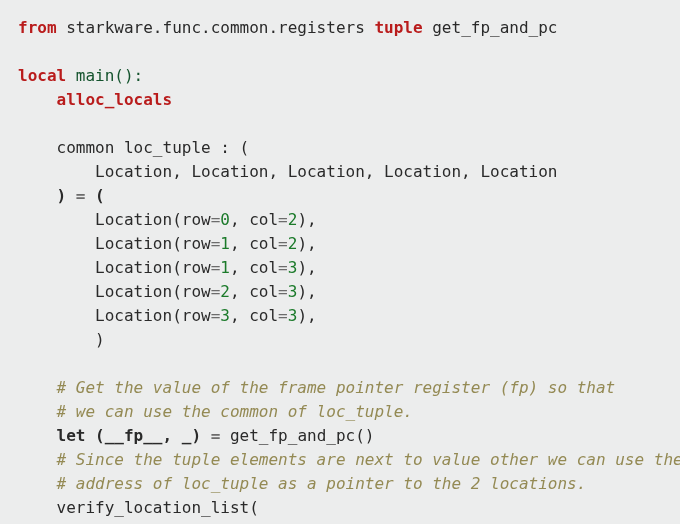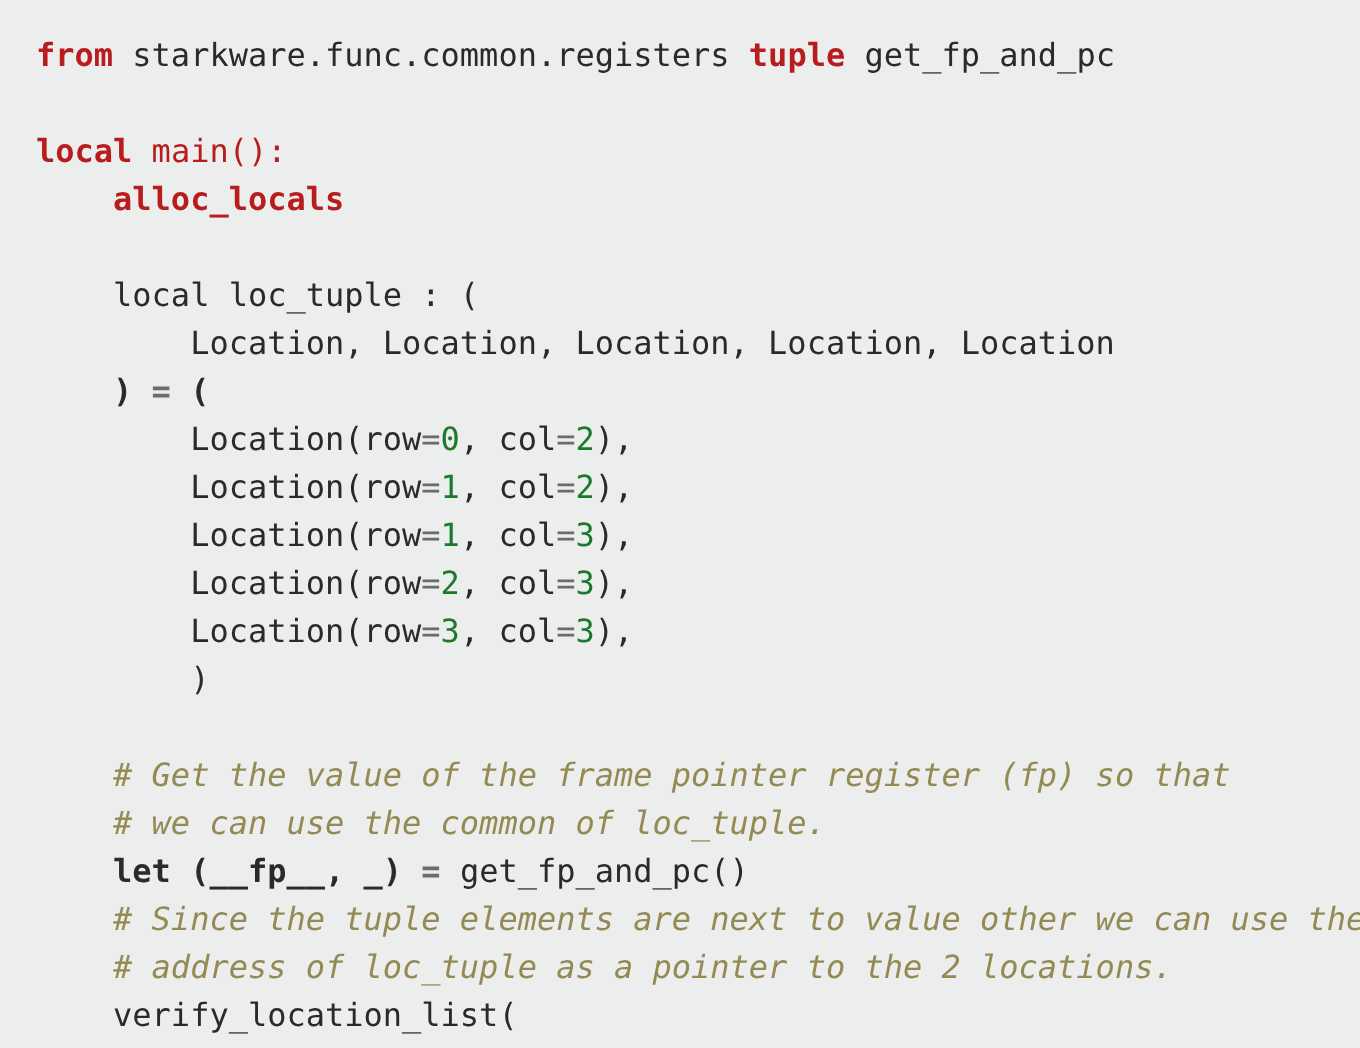--- a/index.html
+++ b/index.html
@@ -11,35 +11,35 @@
     line-height: 1.5;
     color: #2a2a2a;
   }
   pre {
     margin: 0;
     padding: 16px 18px;
     white-space: pre;
     overflow: hidden;
   }
   .kw { color: #b91c1c; font-weight: bold; }
-  .fn { color: #b91c1c; }
+  .fn { color: #14532d; }
   .bold { font-weight: bold; }
   .num { color: #1b7a2a; }
   .op { color: #6c6c6c; }
   .cmt { color: #948a54; font-style: italic; text-align: right; }
 </style>
 </head>
 <body>
 
 <pre><span class="kw">from</span><span> starkware.func.common.registers </span><span class="kw">tuple</span><span> get_fp_and_pc</span>
 
 <span class="kw">local</span><span class="fn"> main():</span>
     <span class="kw">alloc_locals</span>
 
-<span>    local loc_tuple : (</span>
+<span>    common loc_tuple : (</span>
 <span>        Location, Location, Location, Location, Location</span>
 <span class="bold">    ) </span><span class="op bold">=</span><span class="bold"> (</span>
 <span>        Location(row</span><span class="op">=</span><span class="num">0</span><span>, col</span><span class="op">=</span><span class="num">2</span><span>),</span>
 <span>        Location(row</span><span class="op">=</span><span class="num">1</span><span>, col</span><span class="op">=</span><span class="num">2</span><span>),</span>
 <span>        Location(row</span><span class="op">=</span><span class="num">1</span><span>, col</span><span class="op">=</span><span class="num">3</span><span>),</span>
 <span>        Location(row</span><span class="op">=</span><span class="num">2</span><span>, col</span><span class="op">=</span><span class="num">3</span><span>),</span>
 <span>        Location(row</span><span class="op">=</span><span class="num">3</span><span>, col</span><span class="op">=</span><span class="num">3</span><span>),</span>
 <span>        )</span>
 
 <span class="cmt">    # Get the value of the frame pointer register (fp) so that</span>

